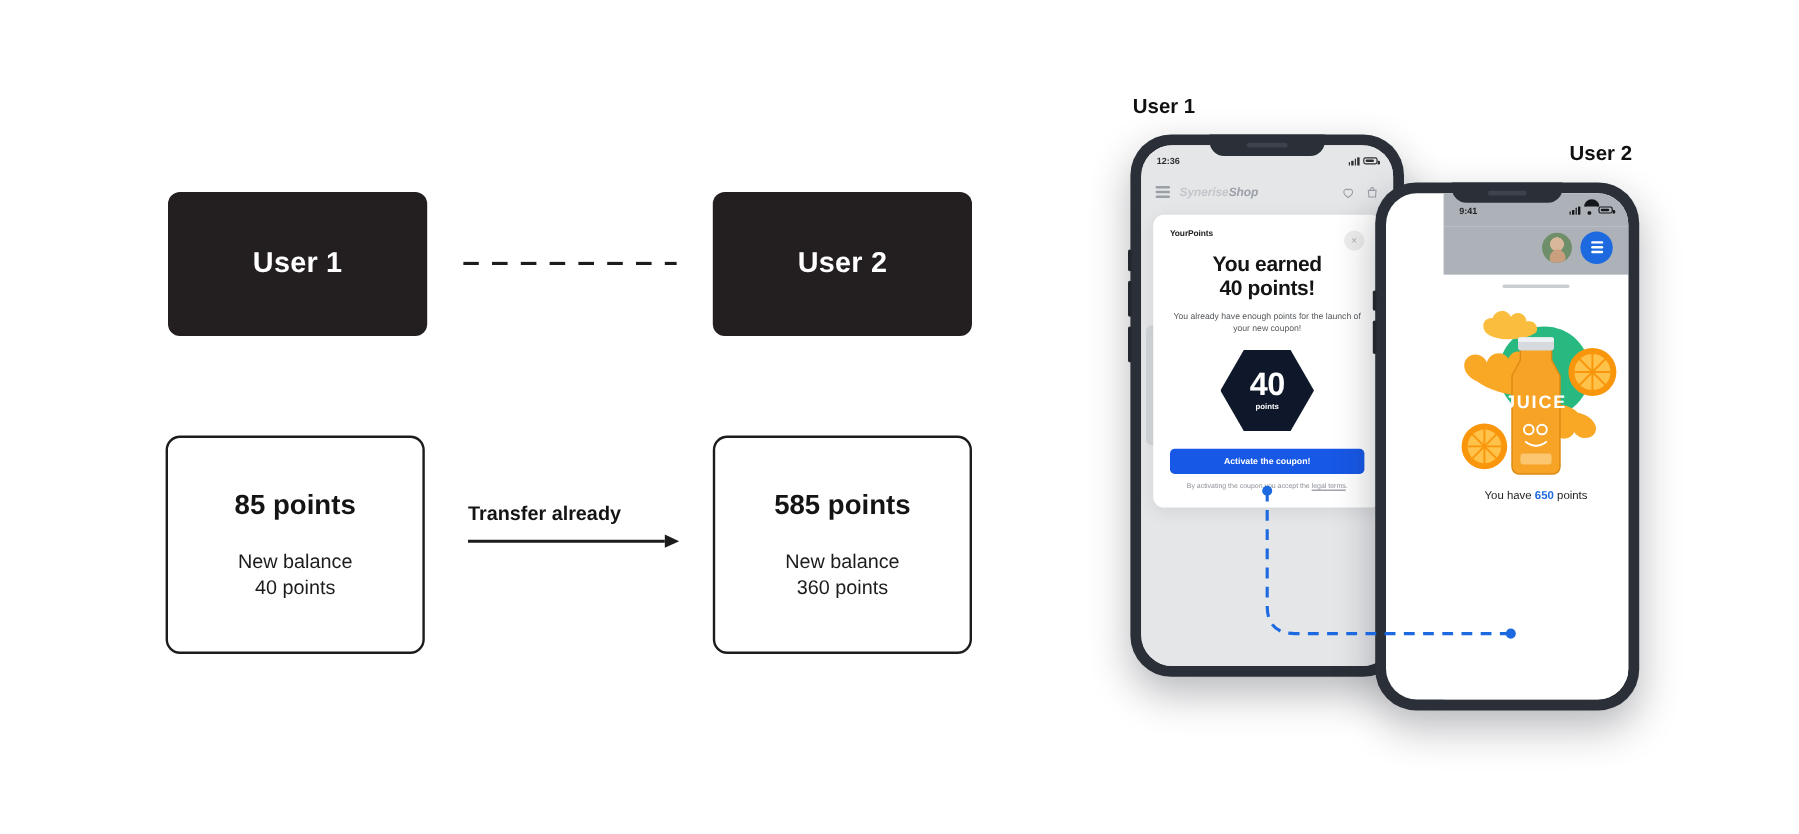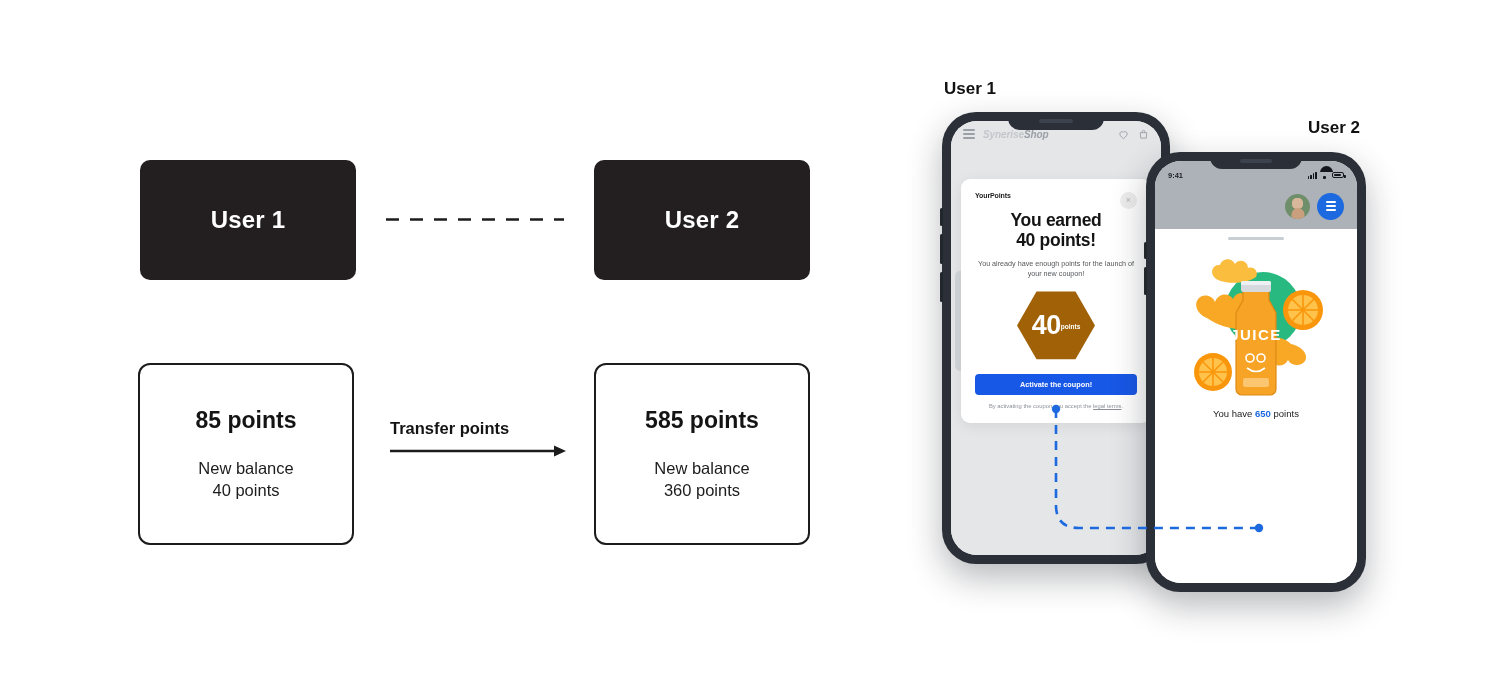--- a/index.html
+++ b/index.html
@@ -125,23 +125,23 @@
   }
   .pc-title {
     margin-top: 2px; text-align: center; font-size: 17.5px; font-weight: bold;
     color: #141414; line-height: 1.13; letter-spacing: -.3px;
   }
   .pc-sub {
     margin-top: 8px; text-align: center; font-size: 7.2px; color: #55585c; line-height: 1.45;
   }
   .hexwrap { display: flex; justify-content: center; margin-top: 10px; }
   .hex {
-    width: 78px; height: 72px; background: #a16207;
+    width: 78px; height: 72px; background: #0f172a;
     clip-path: polygon(25% 3%, 75% 3%, 100% 50%, 75% 97%, 25% 97%, 0 50%);
-    display: flex; flex-direction: row; align-items: center; justify-content: center; text-align: right;
+    display: flex; flex-direction: column; align-items: center; justify-content: center; text-align: right;
   }
   .hex .n { color: #fff; font-size: 27px; font-weight: bold; line-height: .95; letter-spacing: -.5px; }
   .hex .u { color: #fff; font-size: 6.5px; font-weight: bold; margin-top: 3px; }
   .cta {
     margin-top: 13px; height: 21px; background: #1858e6; border-radius: 4px;
     display: flex; align-items: center; justify-content: center;
     color: #fff; font-size: 7.3px; font-weight: bold;
   }
   .legal { margin-top: 8px; text-align: center; font-size: 5.8px; color: #8c9096; }
   .legal u { color: #8c9096; }
@@ -218,36 +218,50 @@
   </div>
 
   <div class="white-card u2-balance">
     <div class="pts-big">585 points</div>
     <div class="pts-sub">
       <div>New balance</div>
       <div>360 points</div>
     </div>
   </div>
 
-  <div class="transfer-label">Transfer points</div>
+  <div class="transfer-label">Transfer already</div>
   <svg class="solid-arrow" viewBox="0 0 176 14">
     <line x1="0" y1="7" x2="164" y2="7" stroke="#1c1c1c" stroke-width="2.4"></line>
     <polygon points="164,1.5 176,7 164,12.5" fill="#1c1c1c"></polygon>
   </svg>
 
   <div class="user-tag tag-u1">User 1</div>
   <div class="user-tag tag-u2">User 2</div>
 
   <div class="phone" id="phone1">
     <div class="side-btn" style="left:-2px; top:96px; width:2.5px; height:18px;"></div>
     <div class="side-btn" style="left:-2px; top:122px; width:2.5px; height:30px;"></div>
     <div class="side-btn" style="left:-2px; top:160px; width:2.5px; height:30px;"></div>
     <div class="screen">
       <div class="shop-bg"></div>
 
+      <div class="statusbar">
+        <span>12:36</span>
+        <span class="sb-right">
+          <span class="sig">
+              <i></i>
+              <i></i>
+              <i></i>
+              <i></i>
+            </span>
+          <span class="batt">
+              <i></i>
+            </span>
+        </span>
+      </div>
 
       <div class="shop-header">
         <span class="burger">
             <span></span>
             <span></span>
             <span></span>
           </span>
         <span class="shop-name"><span>Synerise</span><b>Shop</b></span>
         <span class="hdr-icons">
           <svg width="11" height="11" viewBox="0 0 24 24">
@@ -287,21 +301,21 @@
       </div>
     </div>
     <div class="notch">
         <span class="speaker"></span>
       </div>
   </div>
 
   <div class="phone" id="phone2">
     <div class="side-btn" style="left:-2px; top:90px; width:2.5px; height:17px;"></div>
     <div class="side-btn" style="left:-2px; top:115px; width:2.5px; height:28px;"></div>
-    <div class="screen" style="display:flex; flex-direction:column;">
+    <div class="screen" style="display:flex; flex-direction:column;padding-left:48px;">
       <div class="statusbar">
         <span>9:41</span>
         <span class="sb-right">
           <span class="sig">
               <i></i>
               <i></i>
               <i></i>
               <i></i>
             </span>
           <span class="wifi"></span>

